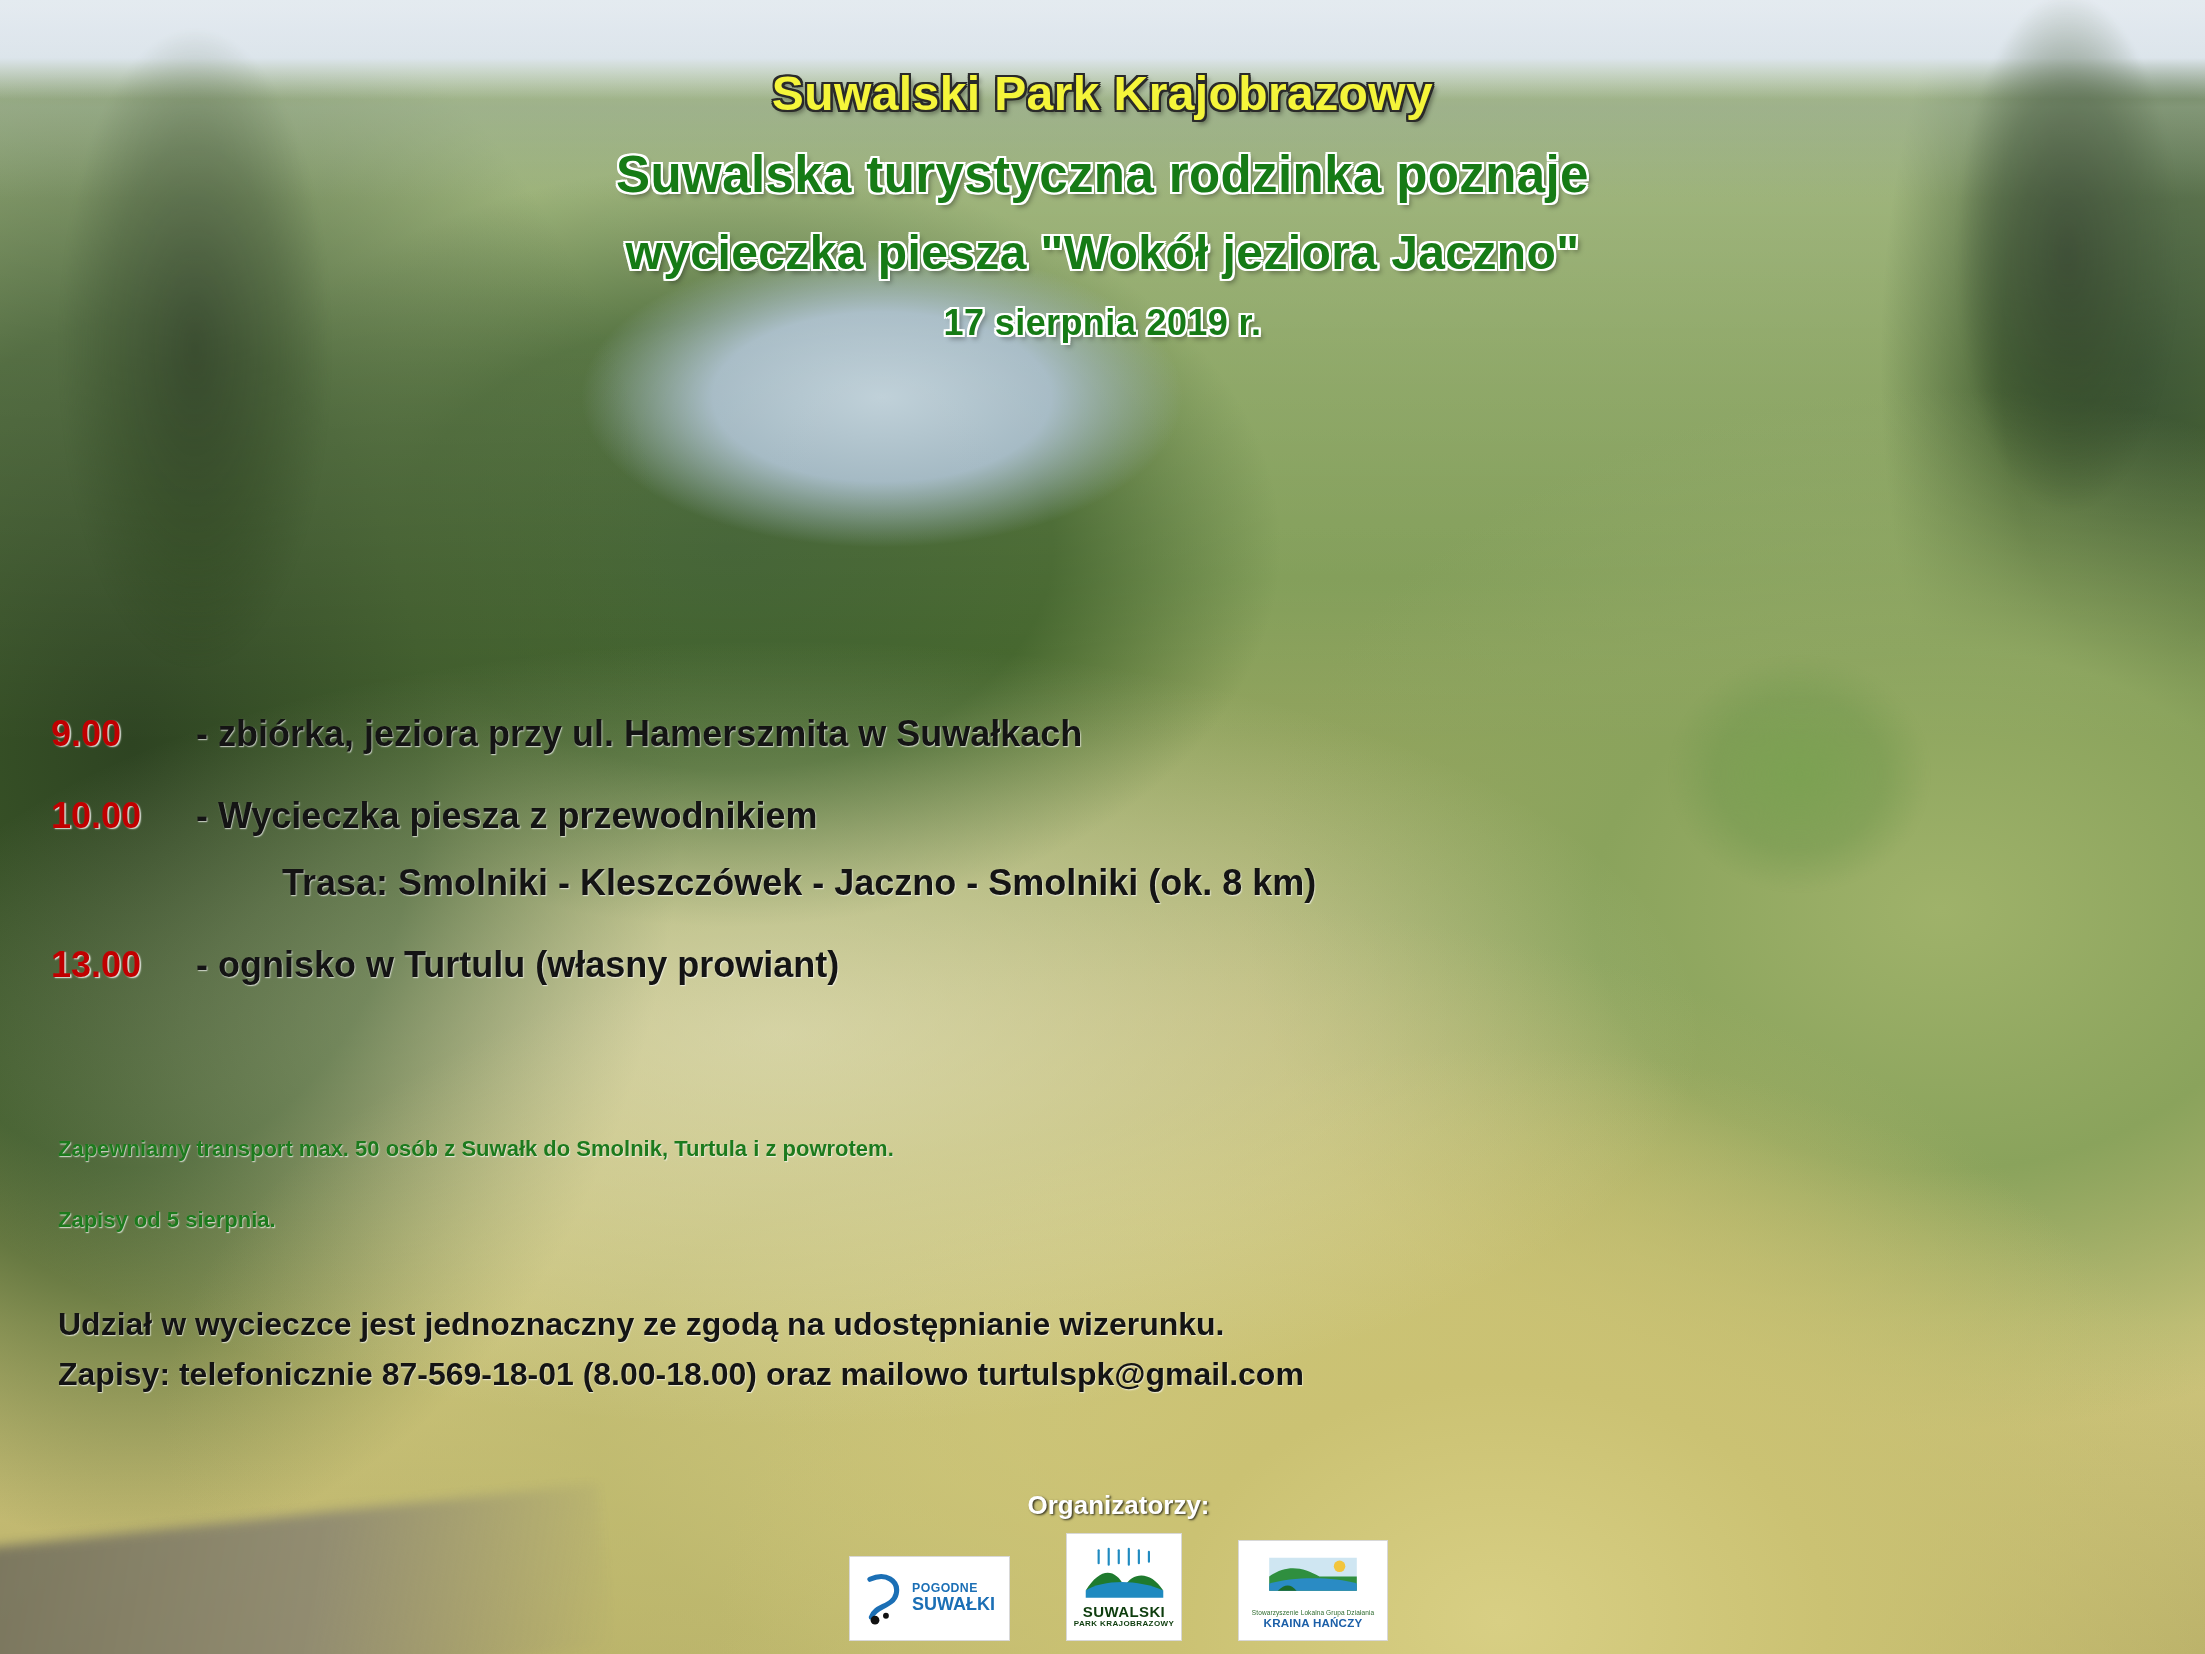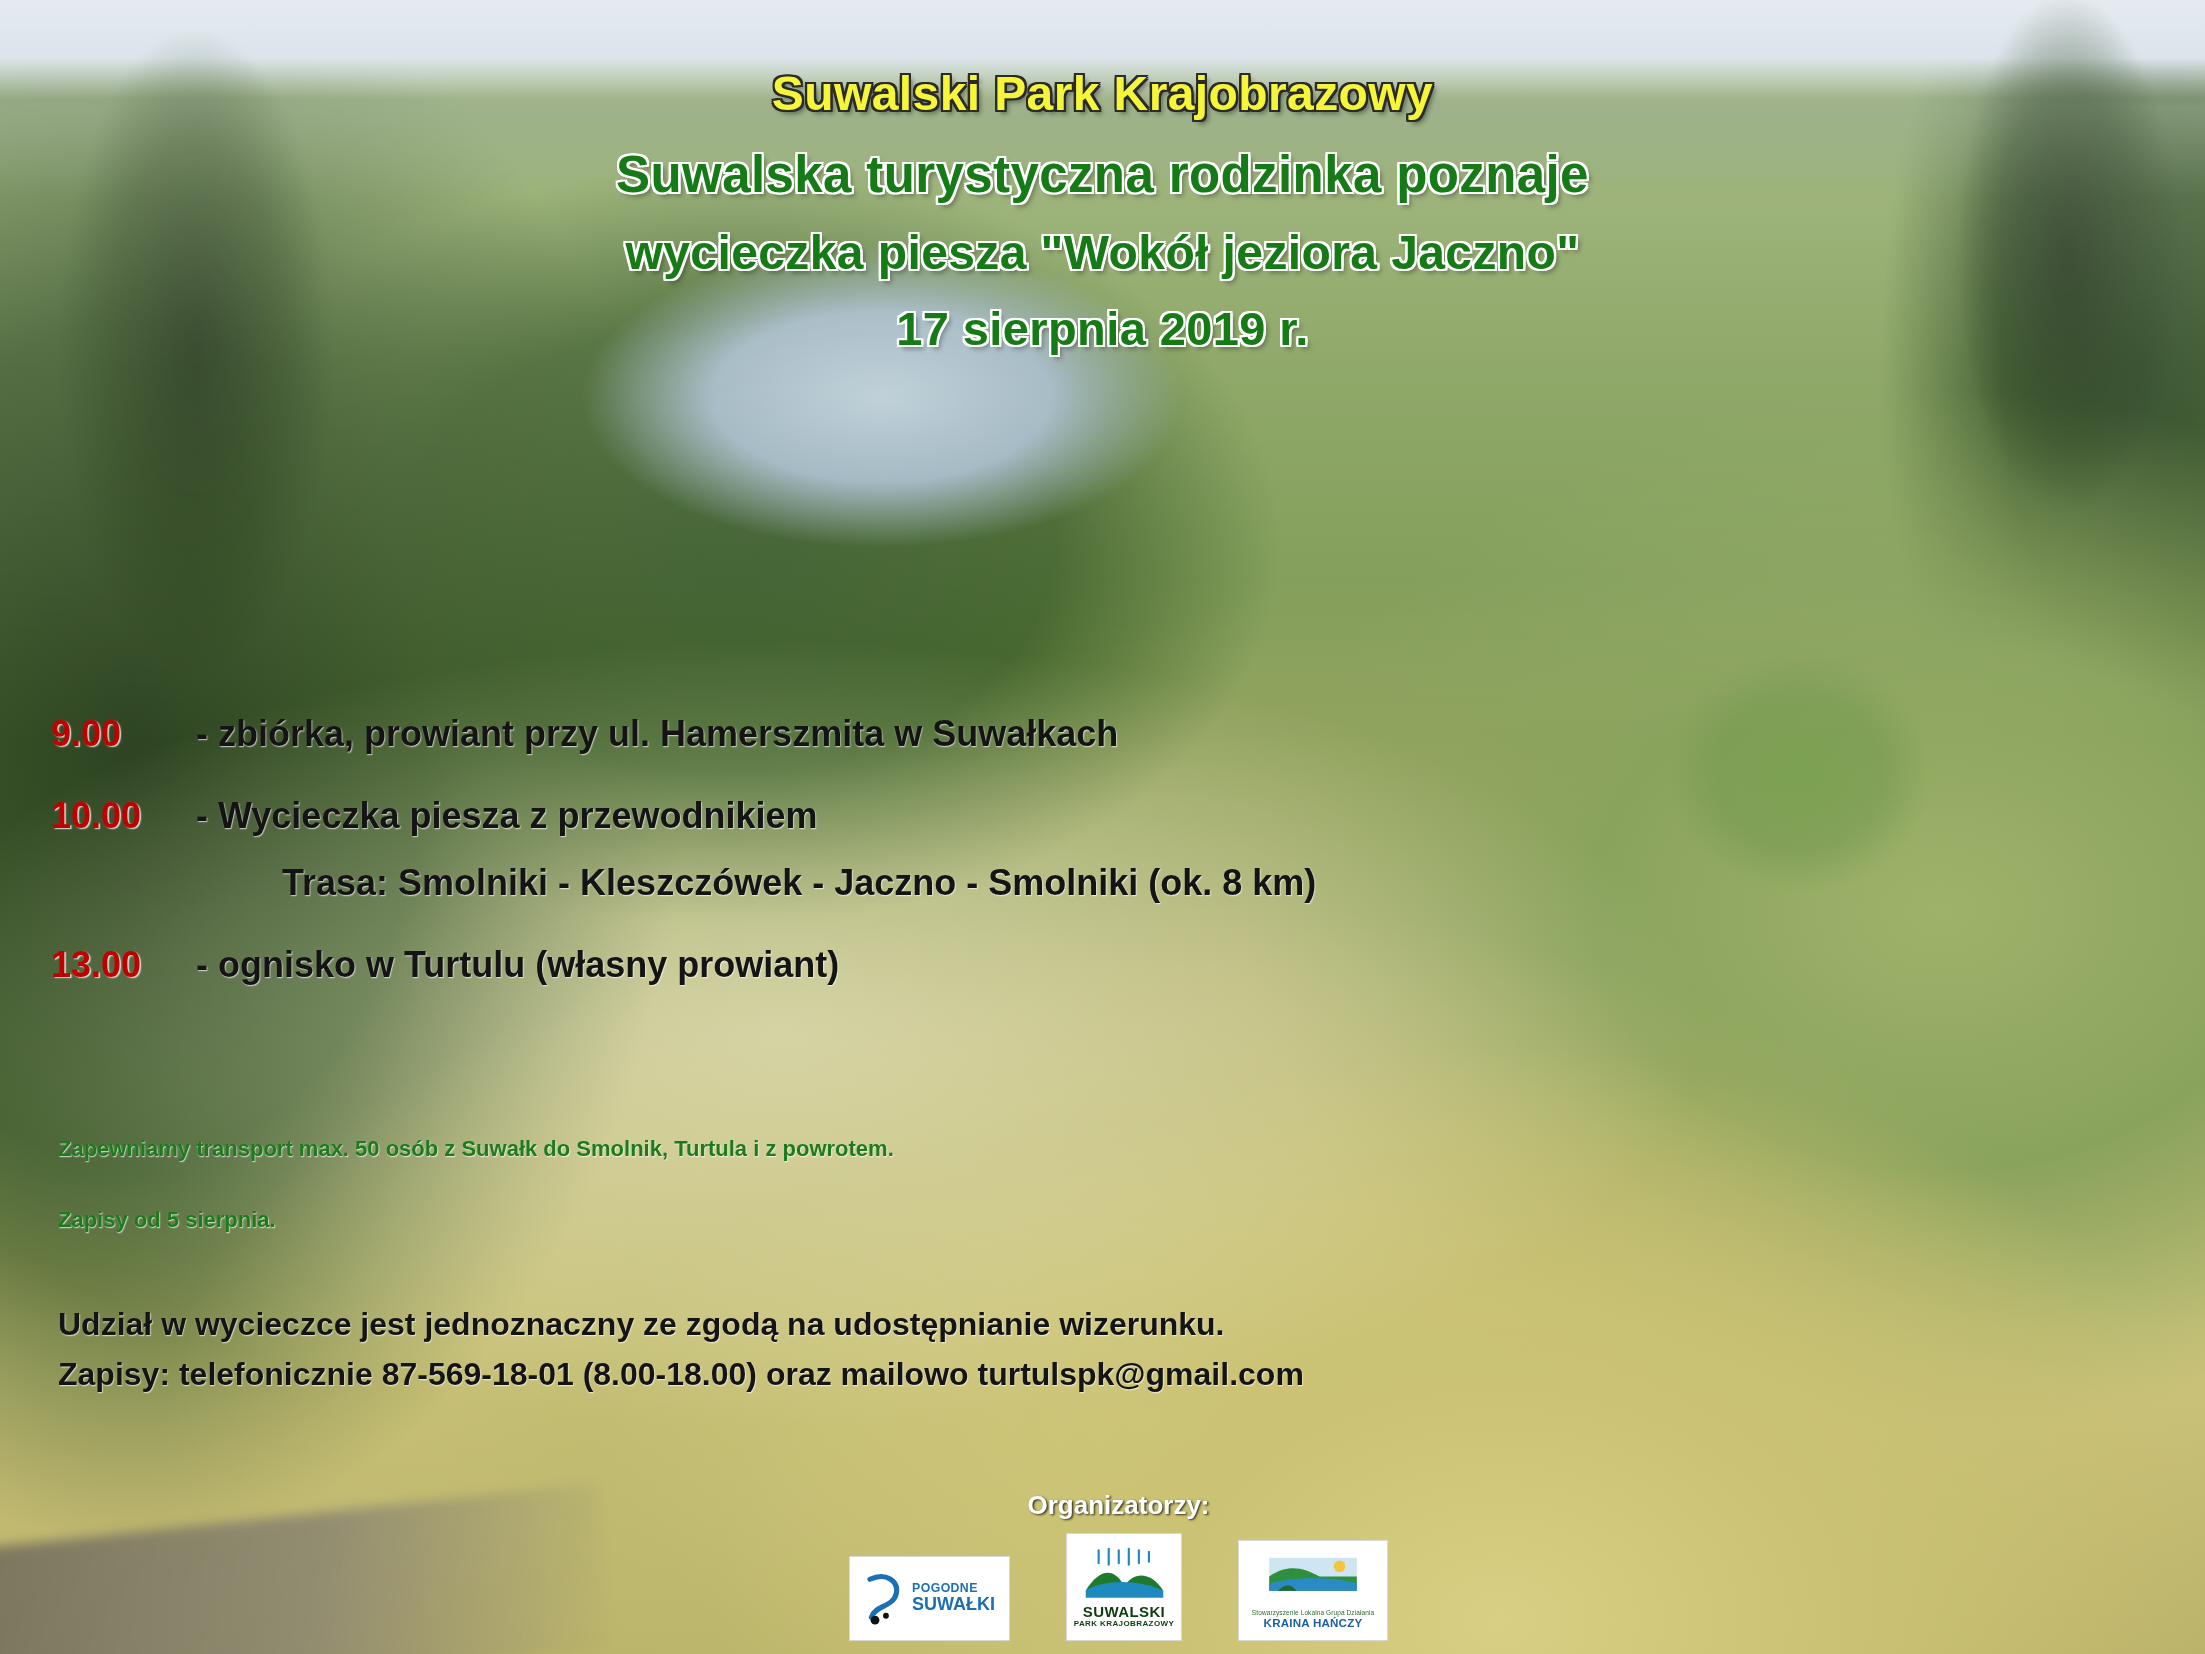--- a/index.html
+++ b/index.html
@@ -131,21 +131,21 @@
   .h3 {
     font-size: 48px;
     color: #167b16;
     text-shadow:
       -2.2px -2.2px 0 #ffffff, 2.2px -2.2px 0 #ffffff, -2.2px 2.2px 0 #ffffff, 2.2px 2.2px 0 #ffffff,
       0 -2.2px 0 #ffffff, 0 2.2px 0 #ffffff, -2.2px 0 0 #ffffff, 2.2px 0 0 #ffffff,
       3.6px 4.3px 5px rgba(0,0,0,.35);
     margin-bottom: 26px;
   }
   .h4 {
-    font-size: 47px;
+    font-size: 36px;
     color: #167b16;
     text-shadow:
       -2.2px -2.2px 0 #ffffff, 2.2px -2.2px 0 #ffffff, -2.2px 2.2px 0 #ffffff, 2.2px 2.2px 0 #ffffff,
       0 -2.2px 0 #ffffff, 0 2.2px 0 #ffffff, -2.2px 0 0 #ffffff, 2.2px 0 0 #ffffff,
       3.6px 4.3px 5px rgba(0,0,0,.35);
   }
 
   .schedule {
     position: absolute;
     top: 673px;
@@ -304,21 +304,21 @@
     <div class="headlines">
       <div class="h-line h2">Suwalski Park Krajobrazowy</div>
       <div class="h-line h1">Suwalska turystyczna rodzinka poznaje</div>
       <div class="h-line h3">wycieczka piesza "Wokół jeziora Jaczno"</div>
       <div class="h-line h4">17 sierpnia 2019 r.</div>
     </div>
 
     <div class="schedule">
       <div class="sched-row">
         <div class="sched-time">9.00</div>
-        <div class="sched-text">- zbiórka, prowiant przy ul. Hamerszmita w Suwałkach</div>
+        <div class="sched-text">- zbiórka, jeziora przy ul. Hamerszmita w Suwałkach</div>
       </div>
       <div class="sched-row">
         <div class="sched-time">10.00</div>
         <div class="sched-text">- Wycieczka piesza z przewodnikiem</div>
       </div>
       <div class="sched-sub">Trasa: Smolniki  - Kleszczówek - Jaczno - Smolniki (ok. 8 km)</div>
       <div class="sched-row">
         <div class="sched-time">13.00</div>
         <div class="sched-text">- ognisko w Turtulu (własny prowiant)</div>
       </div>

